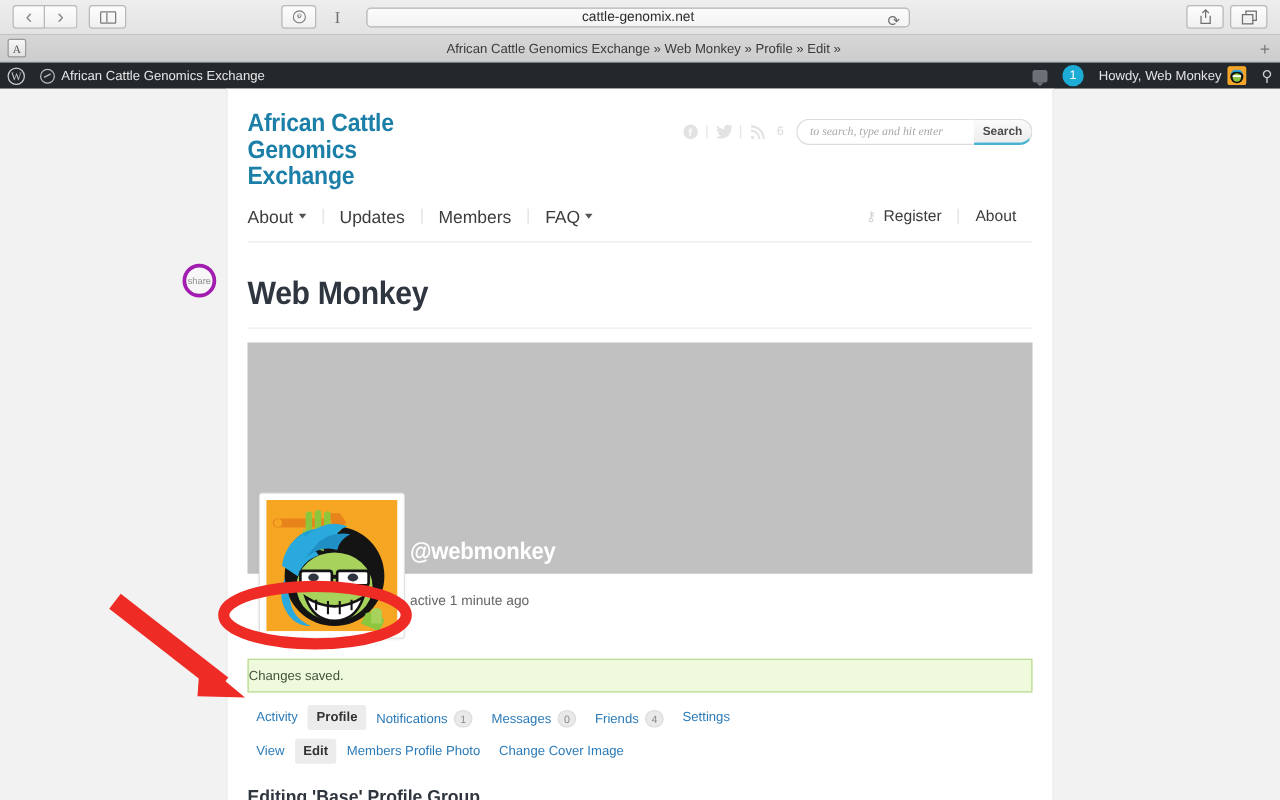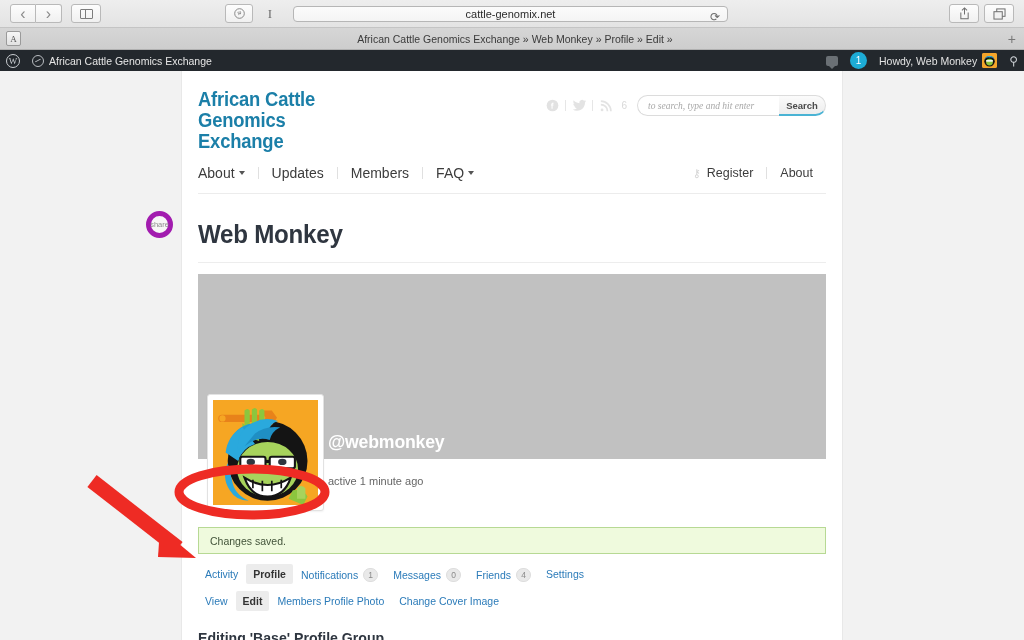--- a/index.html
+++ b/index.html
@@ -218,21 +218,21 @@
   }
   .active-since {
     position: absolute; left: 130px; bottom: -28px;
     font-size: 11px; color: #666;
   }
 
   
   .notice {
     margin-top: 68px; height: 27px;
     background: #effadd; border: 1px solid #b7d994;
-    display: flex; align-items: center; padding-left: 11px;
+    display: flex; align-items: center; 
     font-size: 10.5px; color: #43543a;
   }
 
   
   .tabs-row { margin-top: 10px; display: flex; align-items: flex-start; gap: 1px; }
   .tab {
     font-size: 10.5px; color: #2b7bb9; padding: 4px 7px; border-radius: 2px;
     display: flex; align-items: center; gap: 5px; white-space: nowrap;
   }
   .tab.active { background: #ececec; color: #333; font-weight: bold; }
@@ -248,21 +248,21 @@
     margin-top: 18px;
     font-family: "Liberation Sans Narrow","Liberation Sans",sans-serif;
     font-weight: bold; font-size: 15px; color: #2f3640;
     transform: scaleX(0.94); transform-origin: left center;
   }
 
   
   .share-btn {
     position: absolute; left: 146px; top: 211px;
     width: 27px; height: 27px; border-radius: 50%;
-    background: #f7f7f7; border: 5px solid #a21caf;
+    background: #f7f7f7; border: 3px solid #a21caf;
     display: flex; align-items: center; justify-content: center;
     font-size: 7.5px; color: #8d8d8d;
   }
 
   
   .annot { position: absolute; left: 0; top: 0; width: 1024px; height: 640px; pointer-events: none; }
 </style>
 </head>
 <body>
 

